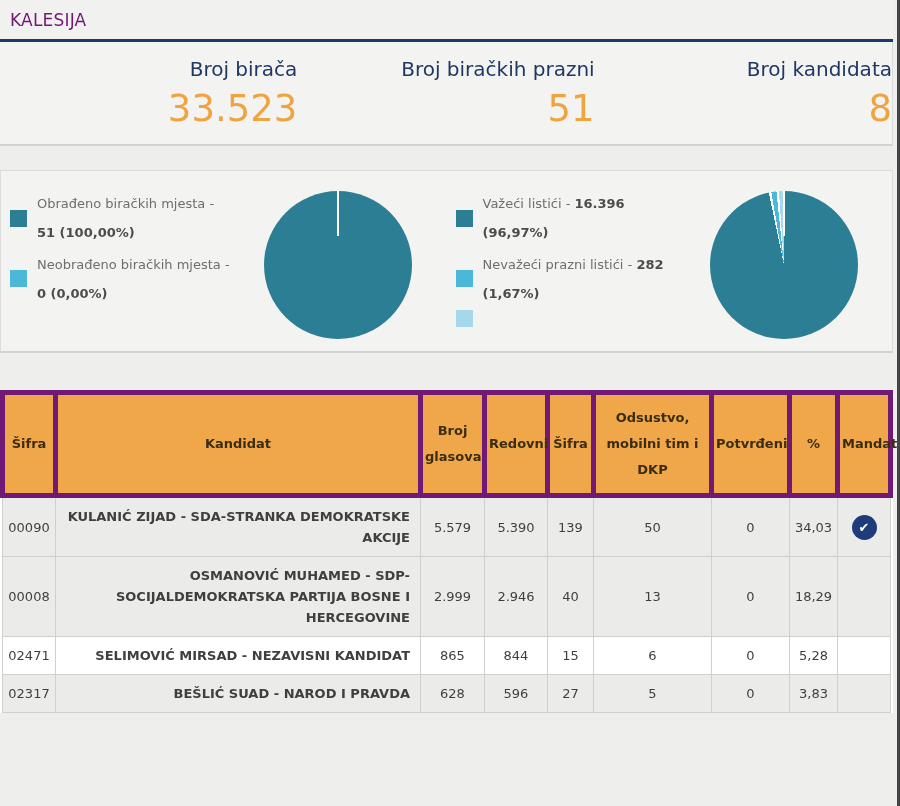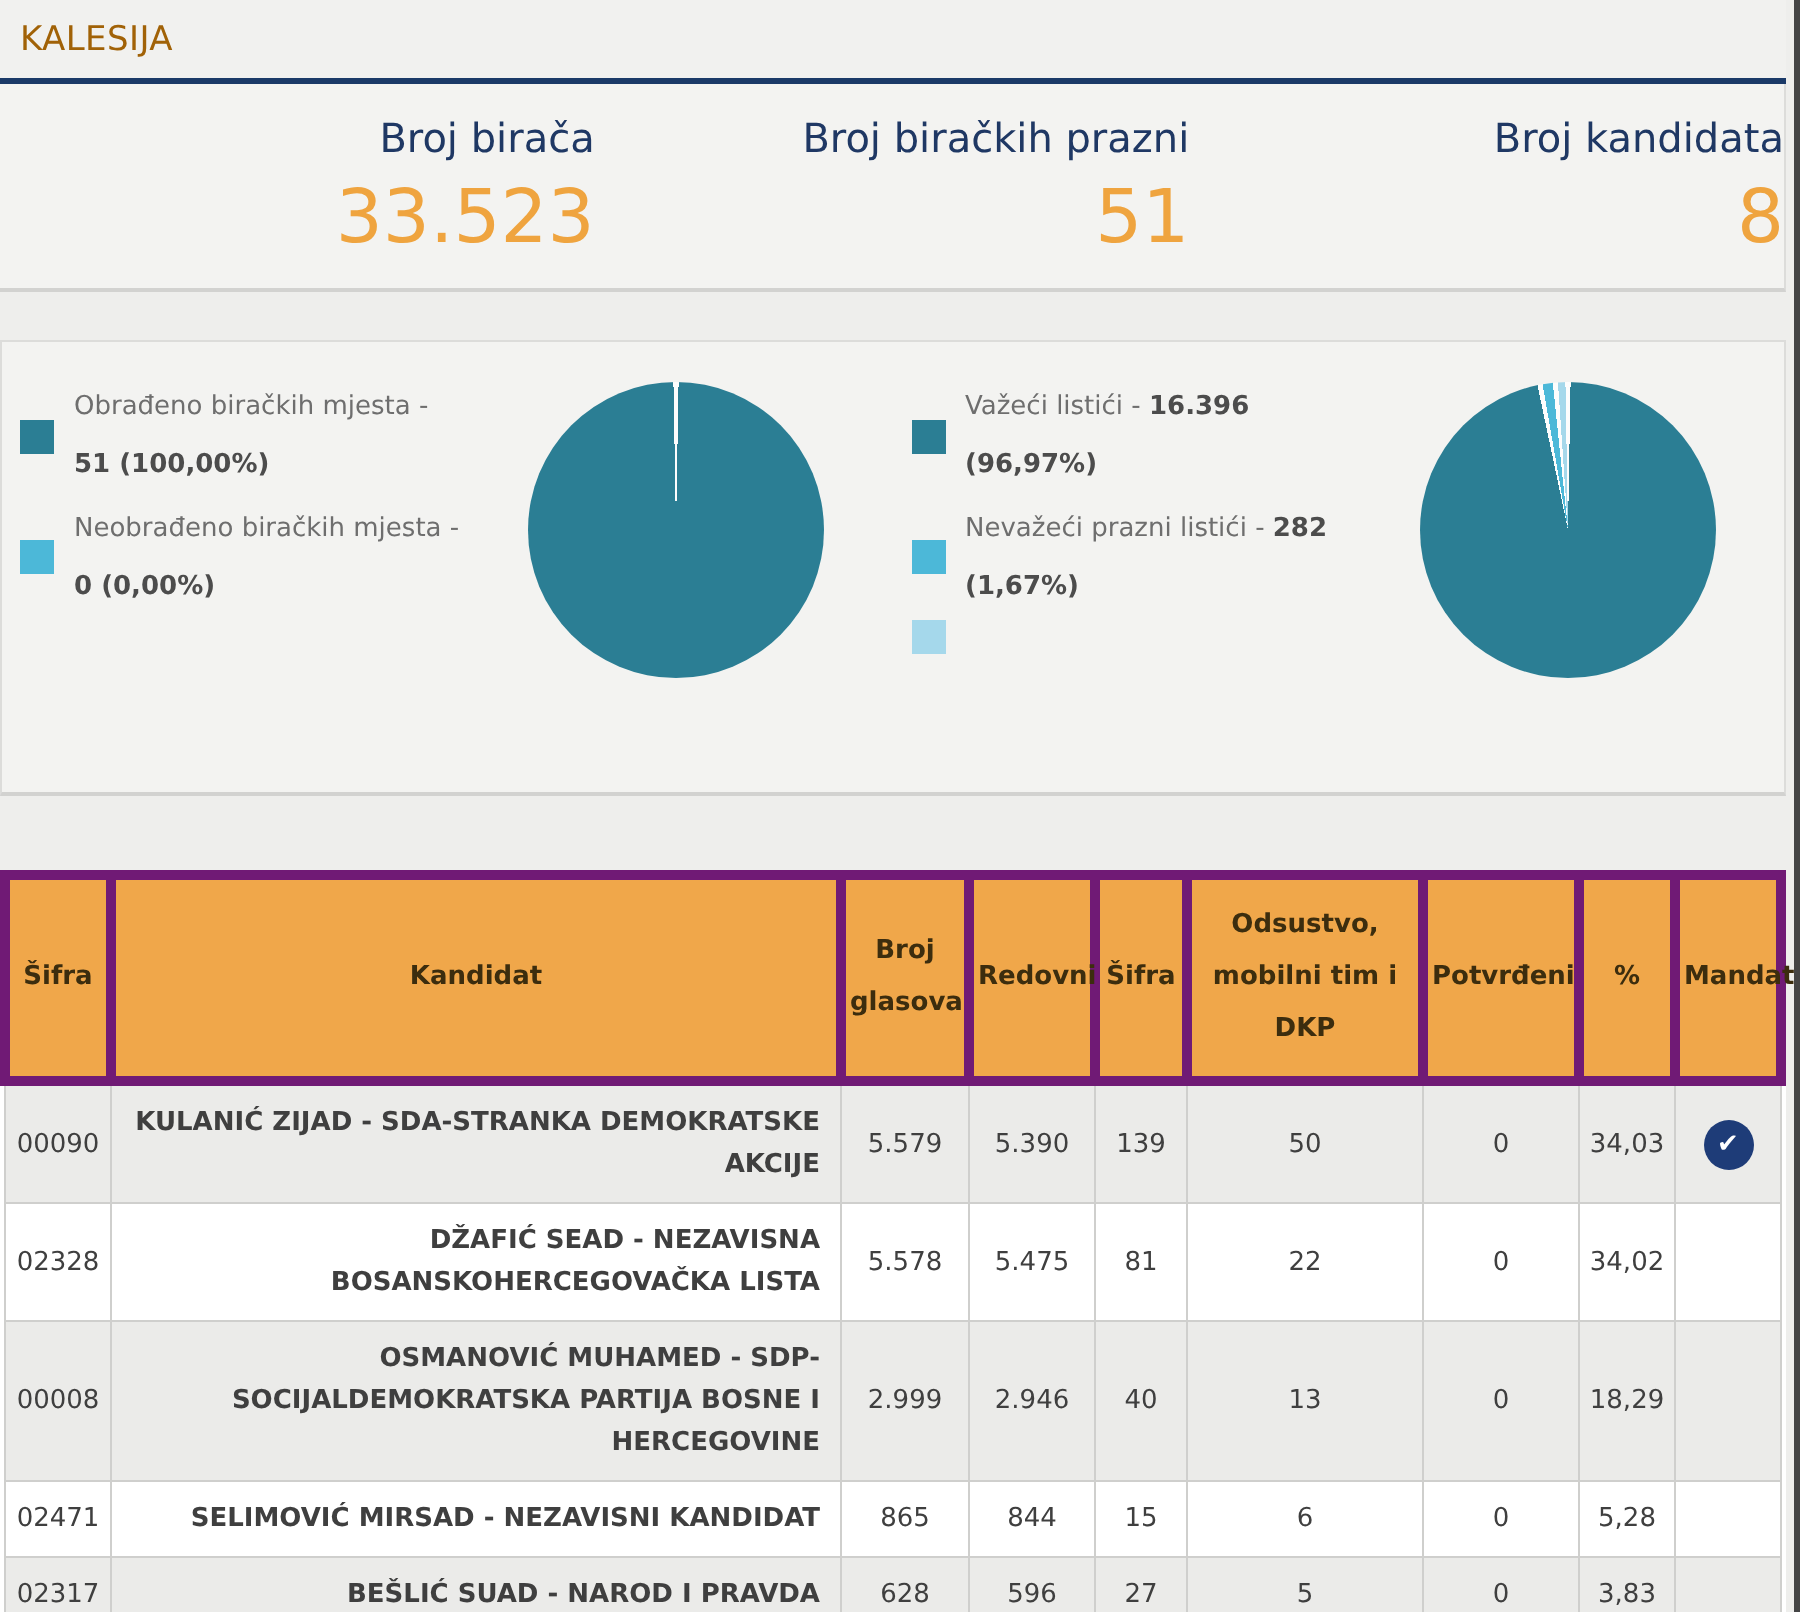--- a/index.html
+++ b/index.html
@@ -6,36 +6,36 @@
   body{
     width:900px;height:806px;overflow:hidden;position:relative;
     background:#eeeeec;
     font-family:"DejaVu Sans","Liberation Sans",sans-serif;
     -webkit-font-smoothing:antialiased;
   }
   .page{width:893px;}
 
   
   .titlebar{padding:10px 10px 9px 10px;background:#f1f1ef;}
-  .titlebar span{font-size:17px;color:#a16207;letter-spacing:.2px;}
+  .titlebar span{font-size:17px;color:#701a75;letter-spacing:.2px;}
   .rule{height:3px;background:#1b3a68;}
 
   
   .stats{
     box-sizing:border-box;height:104px;background:#f3f3f1;
     border-bottom:2px solid #d2d2d0;border-right:1px solid #dcdcda;
     display:flex;align-items:center;
   }
   .stat{flex:1;text-align:right;}
   .stat-label{font-size:20px;color:#1f3864;margin-bottom:6px;}
   .stat-value{font-size:37px;color:#efa43f;}
 
   
   .charts{
-    box-sizing:border-box;height:228px;margin-top:24px;background:#f3f3f1;
+    box-sizing:border-box;height:183px;margin-top:24px;background:#f3f3f1;
     border:1px solid #dcdcda;border-bottom:2px solid #d2d2d0;
     display:flex;padding:10px 0 0 0;
   }
   .chart-block{flex:1;display:flex;align-items:flex-start;}
   .legend{width:222px;padding:8px 0 0 9px;flex-shrink:0;}
   .legend-item{display:flex;align-items:center;margin:0 0 2px 0;}
   .swatch{width:17px;height:17px;margin-right:10px;flex-shrink:0;display:inline-block;}
   .legend-text{font-size:13px;line-height:2.25;color:#6e6e6e;}
   .legend-text b{color:#4c4c4c;}
   .pie{width:148px;height:148px;border-radius:50%;margin:10px 0 0 32px;flex-shrink:0;}
@@ -152,31 +152,20 @@
           <td>00090</td>
           <td class="cand">KULANIĆ ZIJAD - SDA-STRANKA DEMOKRATSKE AKCIJE</td>
           <td>5.579</td>
           <td>5.390</td>
           <td>139</td>
           <td>50</td>
           <td>0</td>
           <td>34,03</td>
           <td><span class="badge">✔</span></td>
         </tr>
-        <tr>
-          <td>02328</td>
-          <td class="cand">DŽAFIĆ SEAD - NEZAVISNA BOSANSKOHERCEGOVAČKA LISTA</td>
-          <td>5.578</td>
-          <td>5.475</td>
-          <td>81</td>
-          <td>22</td>
-          <td>0</td>
-          <td>34,02</td>
-          <td></td>
-        </tr>
         <tr class="alt">
           <td>00008</td>
           <td class="cand">OSMANOVIĆ MUHAMED - SDP-SOCIJALDEMOKRATSKA PARTIJA BOSNE I HERCEGOVINE</td>
           <td>2.999</td>
           <td>2.946</td>
           <td>40</td>
           <td>13</td>
           <td>0</td>
           <td>18,29</td>
           <td></td>

